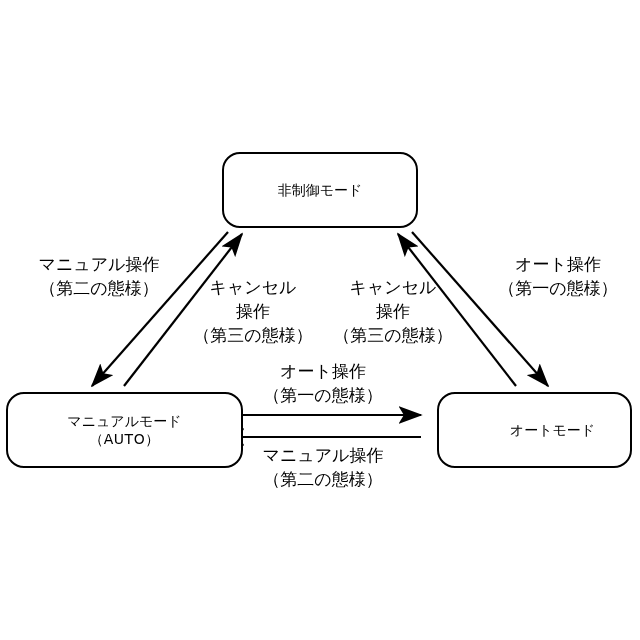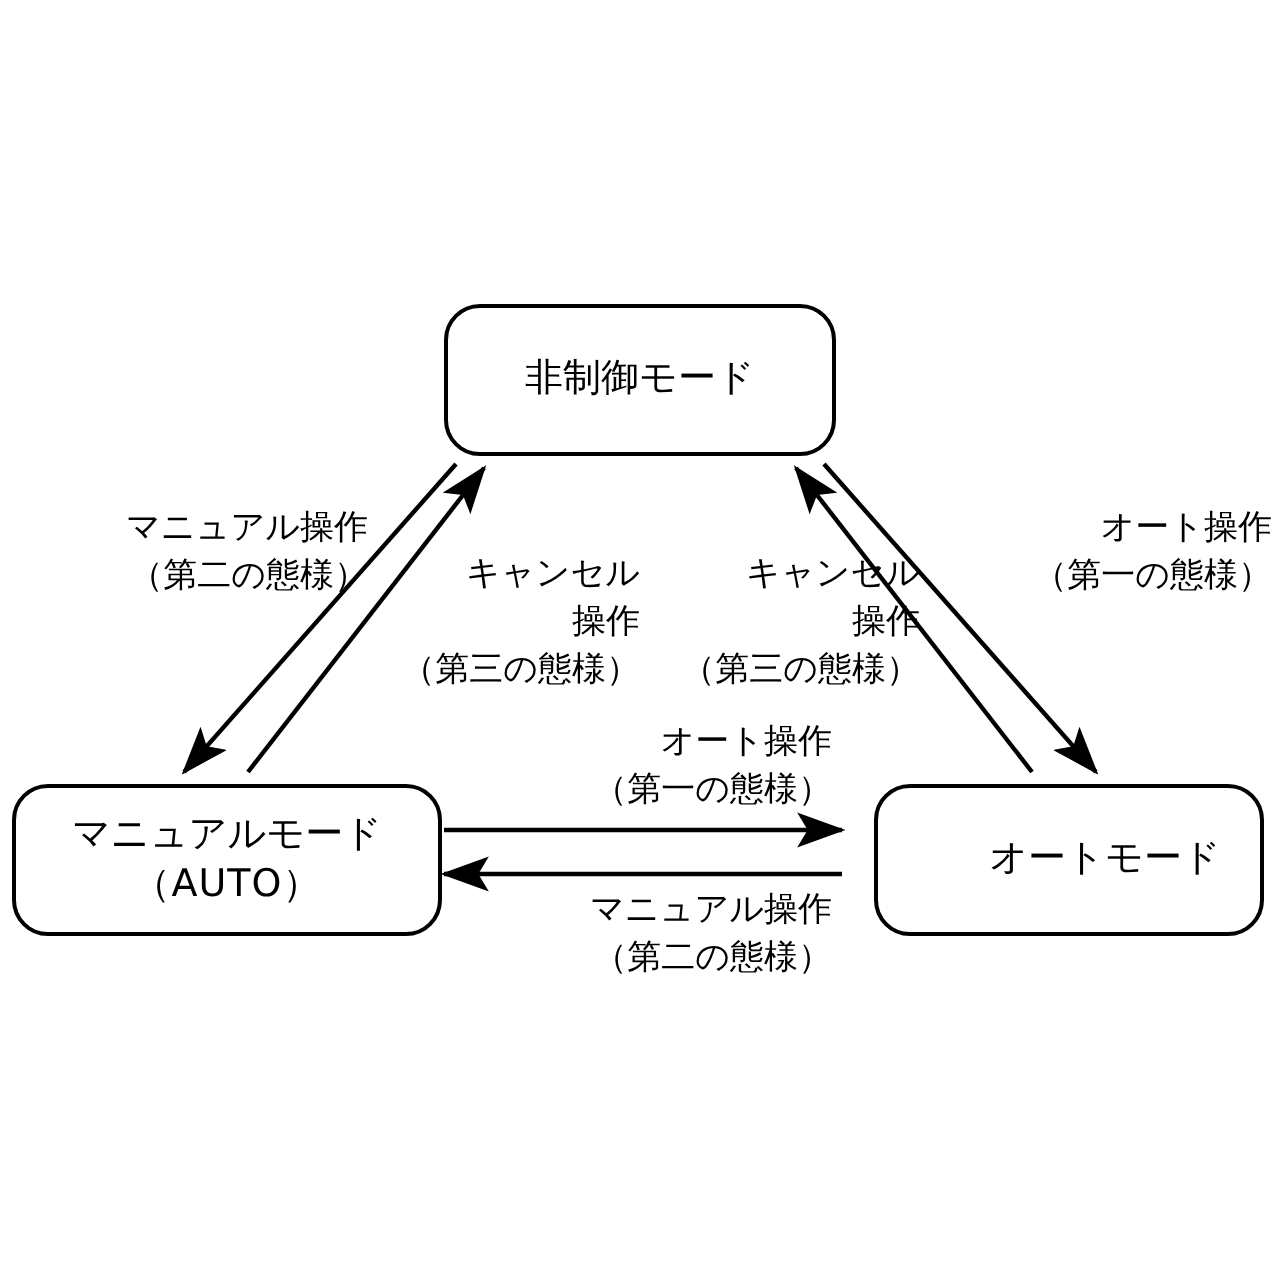--- a/index.html
+++ b/index.html
@@ -30,51 +30,51 @@
     box-sizing: border-box;
     border: 2px solid #000000;
     border-radius: 18px;
     background: #ffffff;
     display: flex;
     flex-direction: column;
     align-items: center;
     justify-content: center;
     line-height: 1.32;
     color: #000000;
-    font-size: 19px;
+    font-size: 14px;
     z-index: 3;
   }
   .node .line2 {
     letter-spacing: 0.5px;
   }
   #node-off {
     left: 222px;
     top: 152px;
     width: 196px;
     height: 76px;
   }
   #node-manu {
     left: 6px;
     top: 392px;
-    width: 215px;
+    width: 237px;
     height: 76px;
   }
   #node-auto {
     left: 437px;
     top: 392px;
     width: 195px;
     height: 76px;
     padding-left: 36px;
   }
   .edge-label {
     position: absolute;
     color: #000000;
     font-size: 17px;
     line-height: 1.42;
-    text-align: right;
+    text-align: center;
     white-space: nowrap;
     z-index: 4;
   }
   #lbl-off-manu {
     left: 14px;
     top: 252px;
     width: 170px;
   }
   #lbl-manu-off {
     left: 186px;

